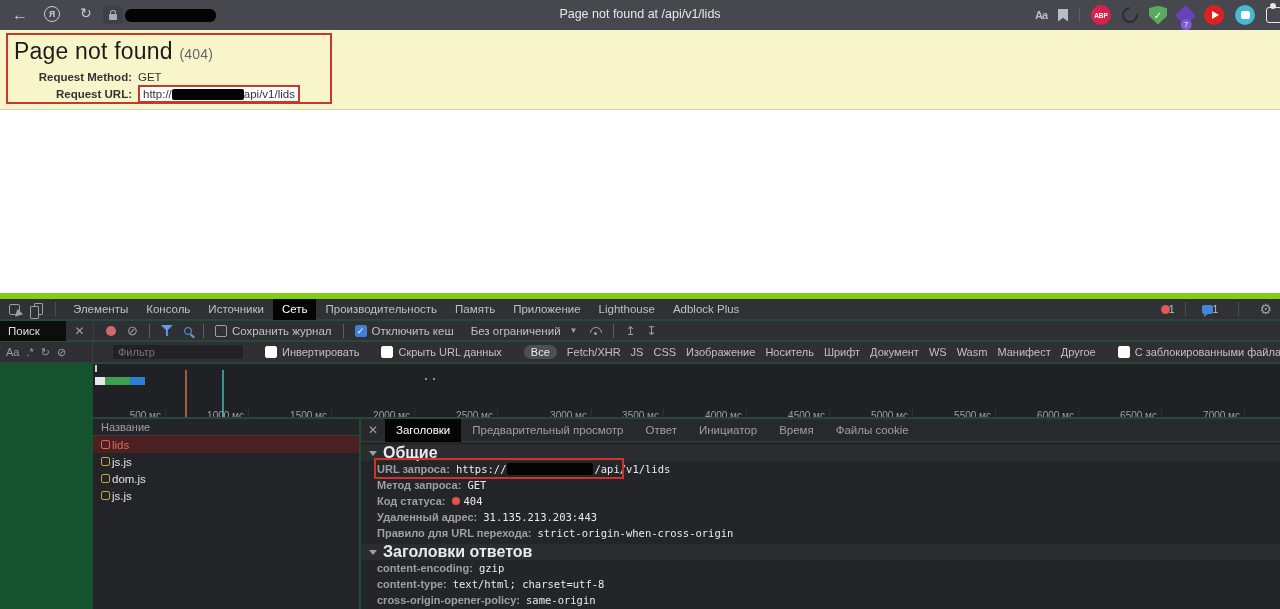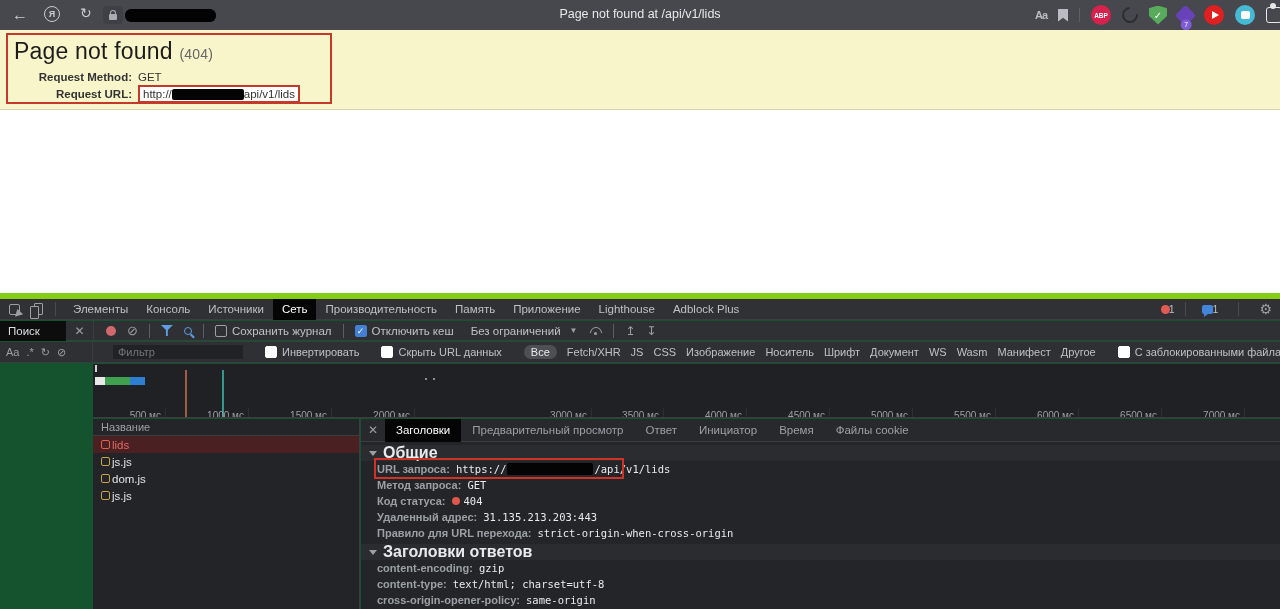--- a/index.html
+++ b/index.html
@@ -331,20 +331,21 @@
     <span class="ov-seg" id="ov-green"></span>
     <span class="ov-seg" id="ov-blue"></span>
     <span id="ev-red"></span>
     <span id="ev-blue"></span>
     <span class="mini-dot" style="left:332px"></span>
     <span class="mini-dot" style="left:340px"></span>
   <div class="tick" style="left: -7px;">500 мс</div>
       <div class="tick" style="left: 76px;">1000 мс</div>
       <div class="tick" style="left: 159px;">1500 мс</div>
       <div class="tick" style="left: 242px;">2000 мс</div>
+      <div class="tick" style="left: 325px;">2500 мс</div>
       <div class="tick" style="left: 419px;">3000 мс</div>
       <div class="tick" style="left: 491px;">3500 мс</div>
       <div class="tick" style="left: 574px;">4000 мс</div>
       <div class="tick" style="left: 657px;">4500 мс</div>
       <div class="tick" style="left: 740px;">5000 мс</div>
       <div class="tick" style="left: 823px;">5500 мс</div>
       <div class="tick" style="left: 906px;">6000 мс</div>
       <div class="tick" style="left: 989px;">6500 мс</div>
       <div class="tick" style="left: 1072px;">7000 мс</div>
     </div>

